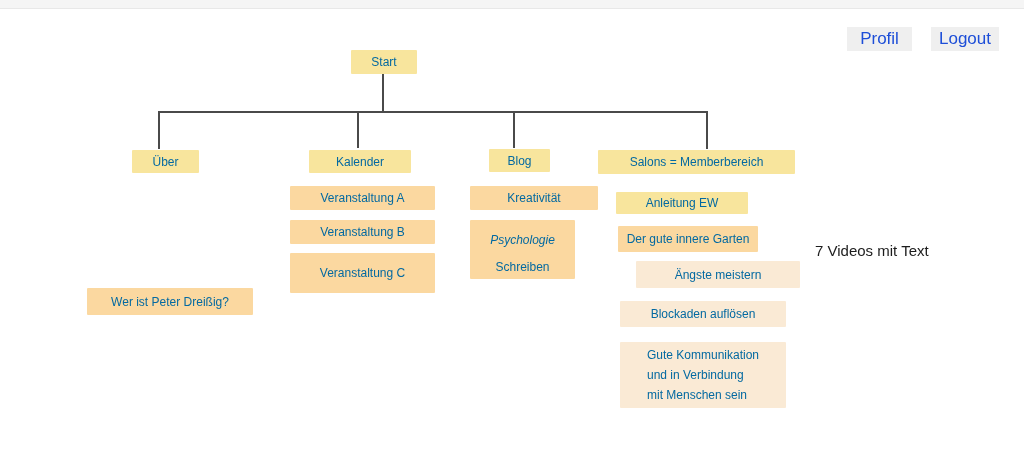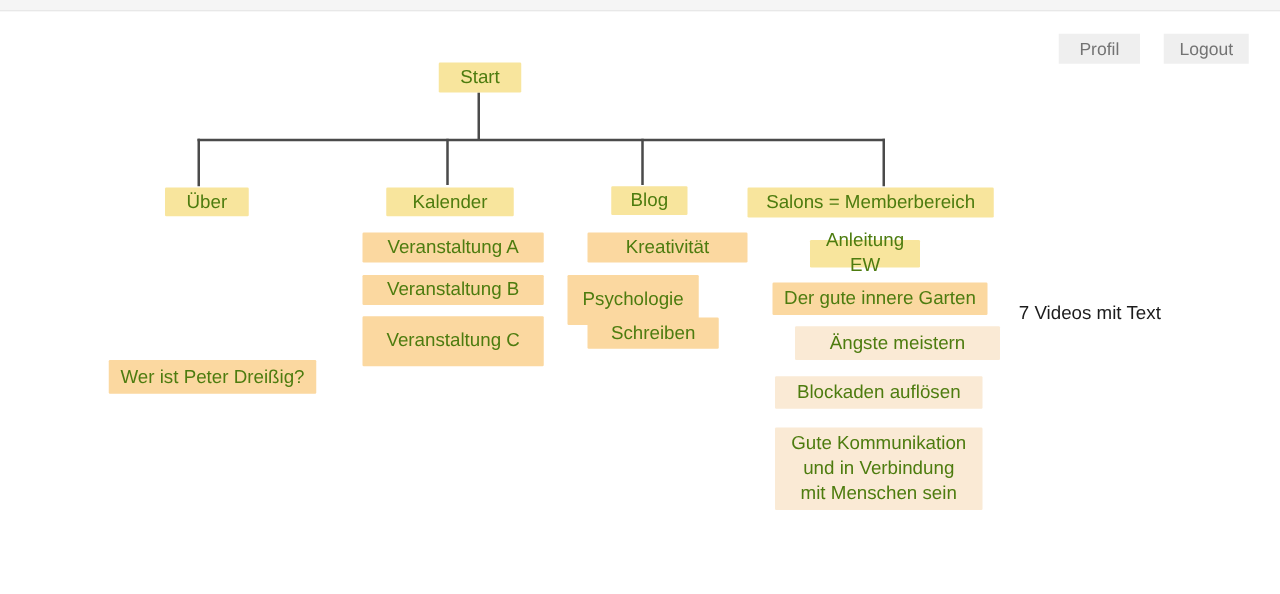--- a/index.html
+++ b/index.html
@@ -5,61 +5,61 @@
   * { margin: 0; padding: 0; box-sizing: border-box; }
   html, body { width: 1024px; height: 475px; background: #ffffff; }
   body { font-family: "Liberation Sans", sans-serif; color: #1c1c1c; position: relative; overflow: hidden; }
 
   .canvas { position: absolute; inset: 0; width: 1024px; height: 475px; }
 
   
   .topbar { position: absolute; left: 0; top: 0; width: 1024px; height: 9px;
             background: #f5f5f5; border-bottom: 1px solid #e8e8e8; }
   .chrome-btn { position: absolute; height: 24px; background: #efefef; border: none;
-                font-family: "Liberation Sans", sans-serif; font-size: 14px; color: #737373;
+                font-family: "Liberation Sans", sans-serif; font-size: 17px; color: #1d4ed8;
                 display: flex; align-items: center; justify-content: center; cursor: pointer; }
   .btn-profil { left: 847px; top: 27px; width: 65px; }
   .btn-logout { left: 931px; top: 27px; width: 68px; }
 
   
   .conn { position: absolute; background: #4a4a4a; }
   .c-start    { left: 382px; top: 74px;  width: 2px;   height: 38px; }
   .c-main     { left: 158px; top: 111px; width: 550px; height: 2px; }
   .c-ueber    { left: 158px; top: 111px; width: 2px;   height: 38px; }
   .c-kalender { left: 357px; top: 111px; width: 2px;   height: 37px; }
   .c-blog     { left: 513px; top: 111px; width: 2px;   height: 37px; }
   .c-salons   { left: 706px; top: 111px; width: 2px;   height: 38px; }
 
   
   .node { position: absolute; display: flex; align-items: center; justify-content: center;
-          text-align: center; font-size: 15px; line-height: 20px; color: #4d7c0f;
+          text-align: left; font-size: 12px; line-height: 20px; color: #0369a1;
           white-space: pre-line; border-radius: 1px; }
   .yellow { background: #F8E59D; }
   .orange { background: #FBD8A0; }
   .cream  { background: #FAEAD5; }
 
   .n-start        { left: 351px; top: 50px;  width: 66px;  height: 24px; }
   .n-ueber        { left: 132px; top: 150px; width: 67px;  height: 23px; }
   .n-kalender     { left: 309px; top: 150px; width: 102px; height: 23px; }
   .n-blog         { left: 489px; top: 149px; width: 61px;  height: 23px; }
   .n-salons       { left: 598px; top: 150px; width: 197px; height: 24px; }
 
   .n-hintergrund  { left: 87px;  top: 189px; width: 166px; height: 84px; }
   .n-wer          { left: 87px;  top: 288px; width: 166px; height: 27px; }
 
   .n-va           { left: 290px; top: 186px; width: 145px; height: 24px; }
   .n-vb           { left: 290px; top: 220px; width: 145px; height: 24px; }
   .n-vc           { left: 290px; top: 253px; width: 145px; height: 40px; }
 
   .n-kreativitaet { left: 470px; top: 186px; width: 128px; height: 24px; }
-  .n-psychologie  { left: 454px; top: 220px; width: 105px; height: 40px; }
+  .n-psychologie  { left: 470px; top: 220px; width: 105px; height: 40px; font-style: italic; }
   .n-schreiben    { left: 470px; top: 254px; width: 105px; height: 25px; }
 
-  .n-anleitung    { left: 648px; top: 192px; width: 88px; height: 22px; }
-  .n-garten       { left: 618px; top: 226px; width: 172px; height: 26px; }
+  .n-anleitung    { left: 616px; top: 192px; width: 132px; height: 22px; }
+  .n-garten       { left: 618px; top: 226px; width: 140px; height: 26px; }
   .n-aengste      { left: 636px; top: 261px; width: 164px; height: 27px; }
   .n-blockaden    { left: 620px; top: 301px; width: 166px; height: 26px; }
   .n-kommunikation{ left: 620px; top: 342px; width: 166px; height: 66px; }
 
   .annotation { position: absolute; left: 815px; top: 230px; font-size: 15px; color: #1c1c1c; margin-top: 12px; }
 </style>
 </head>
 <body>
 
 <div class="canvas">

